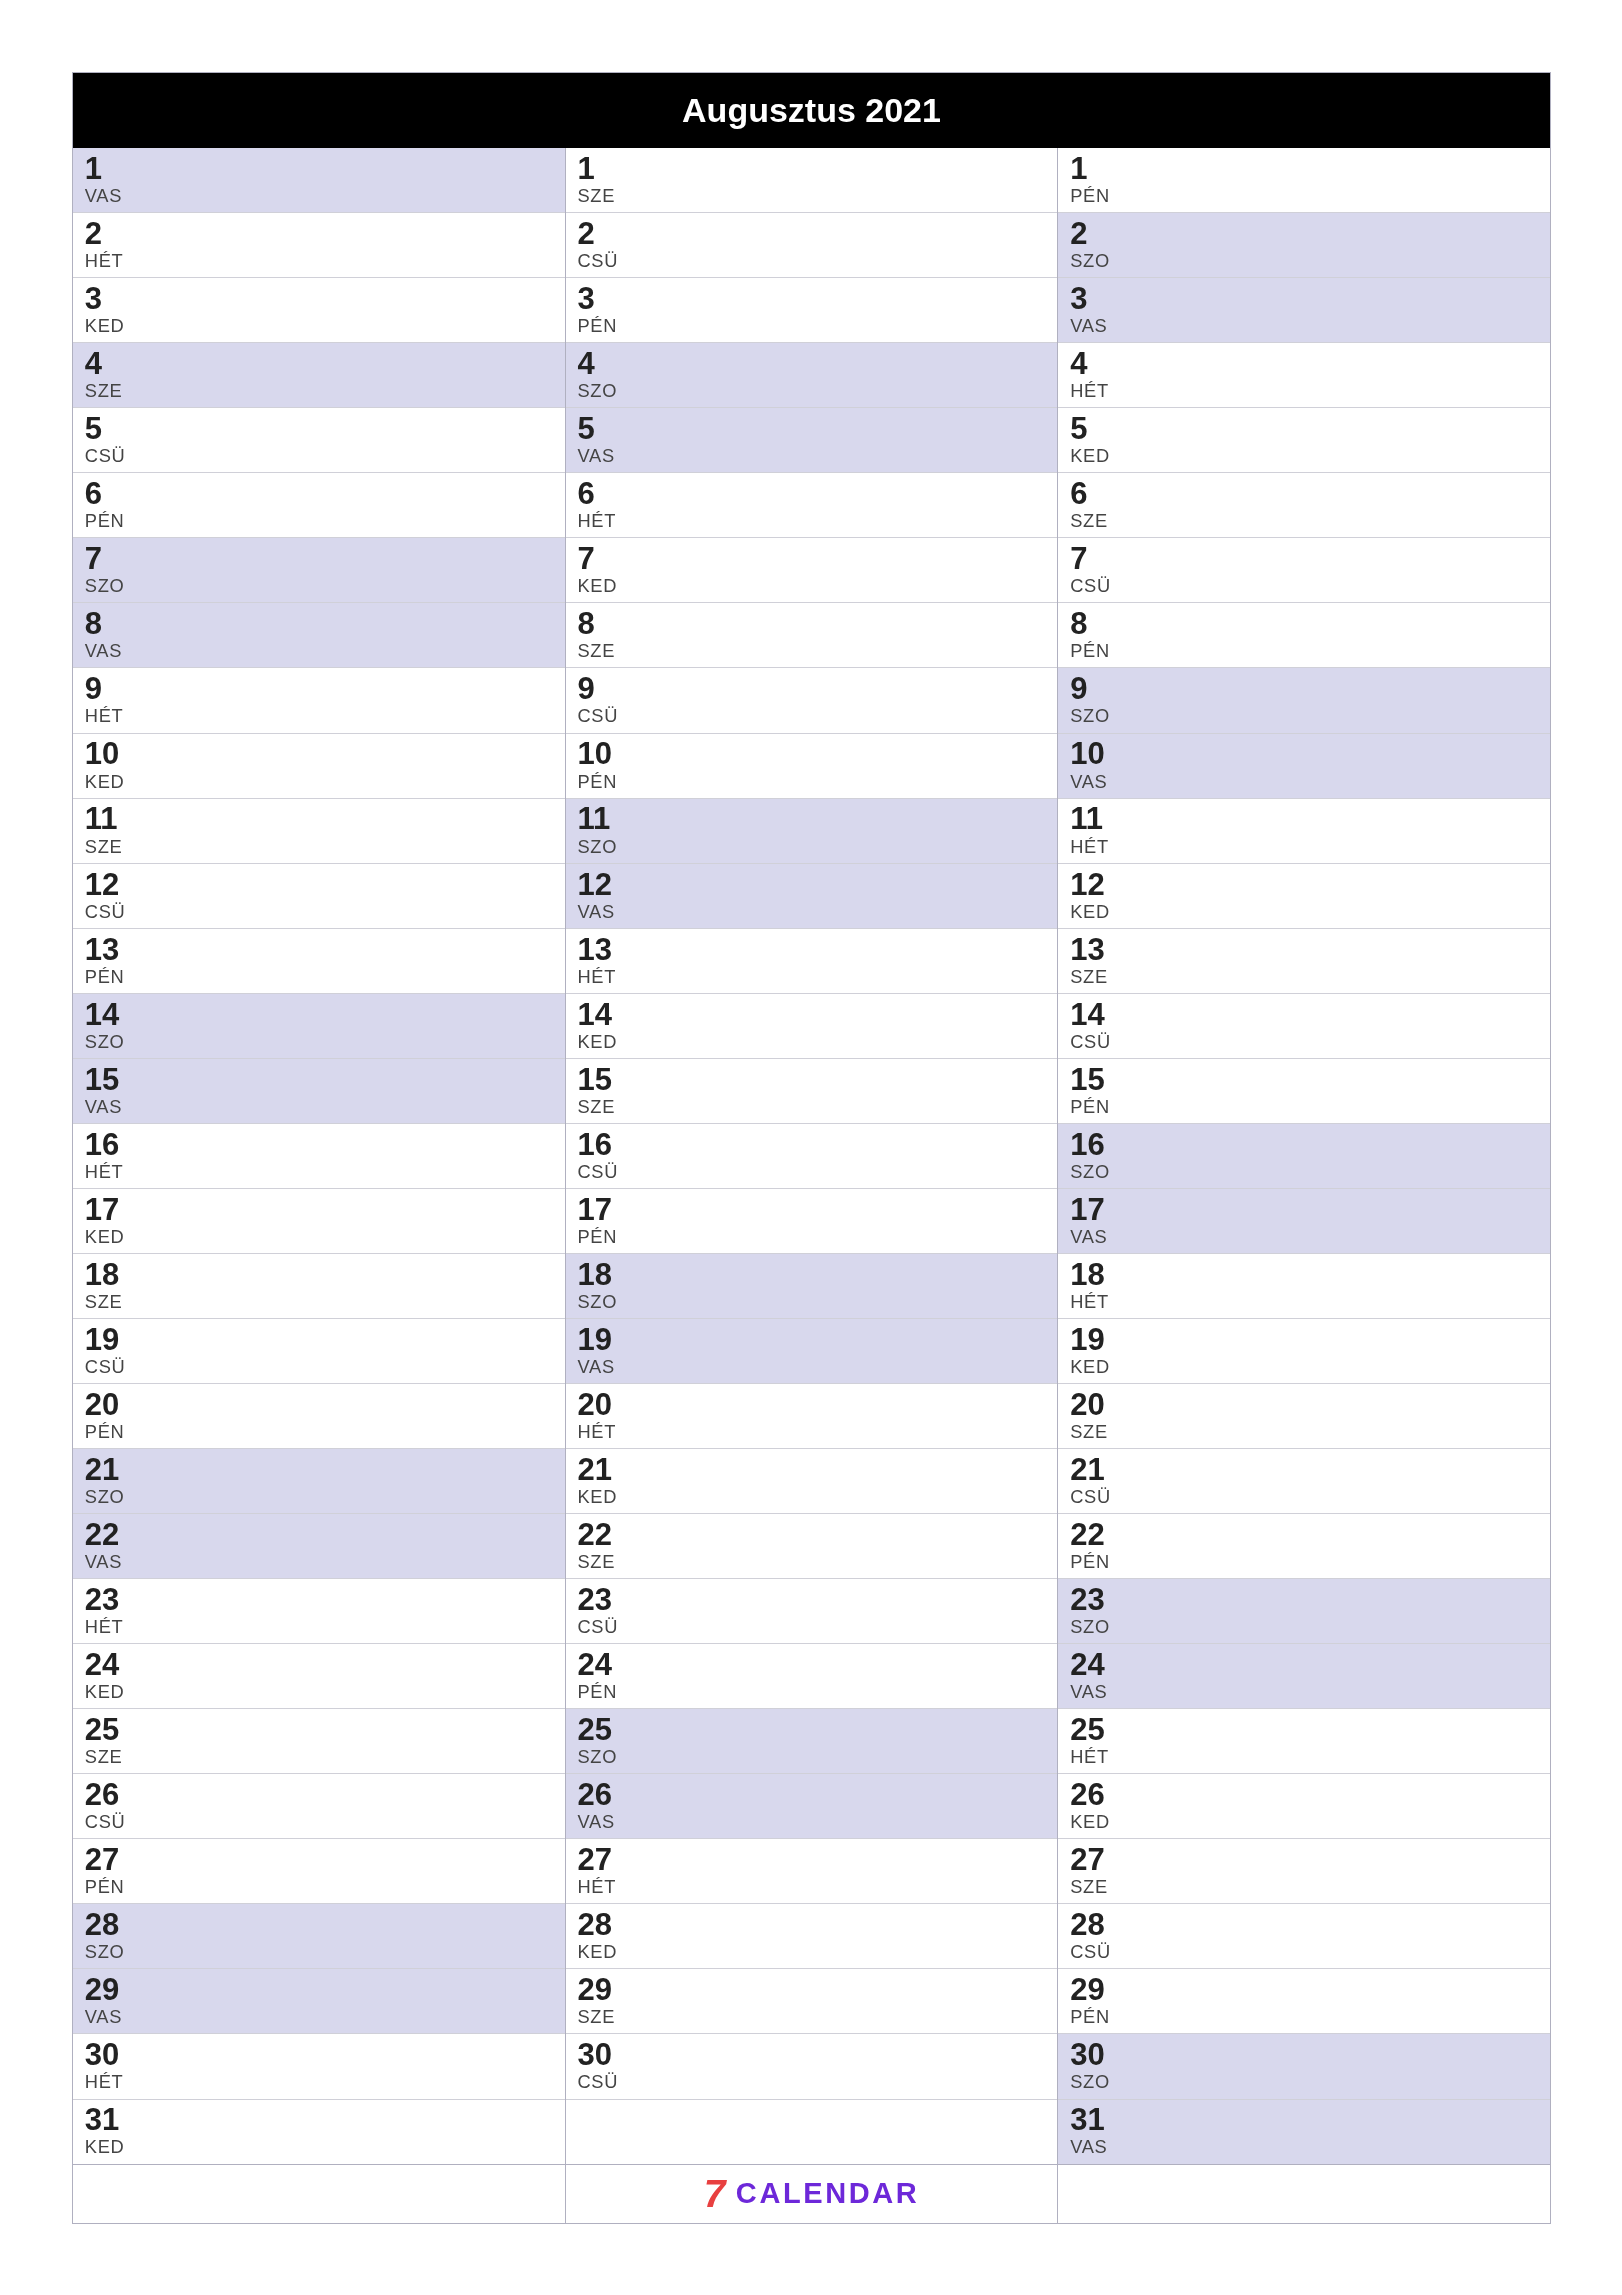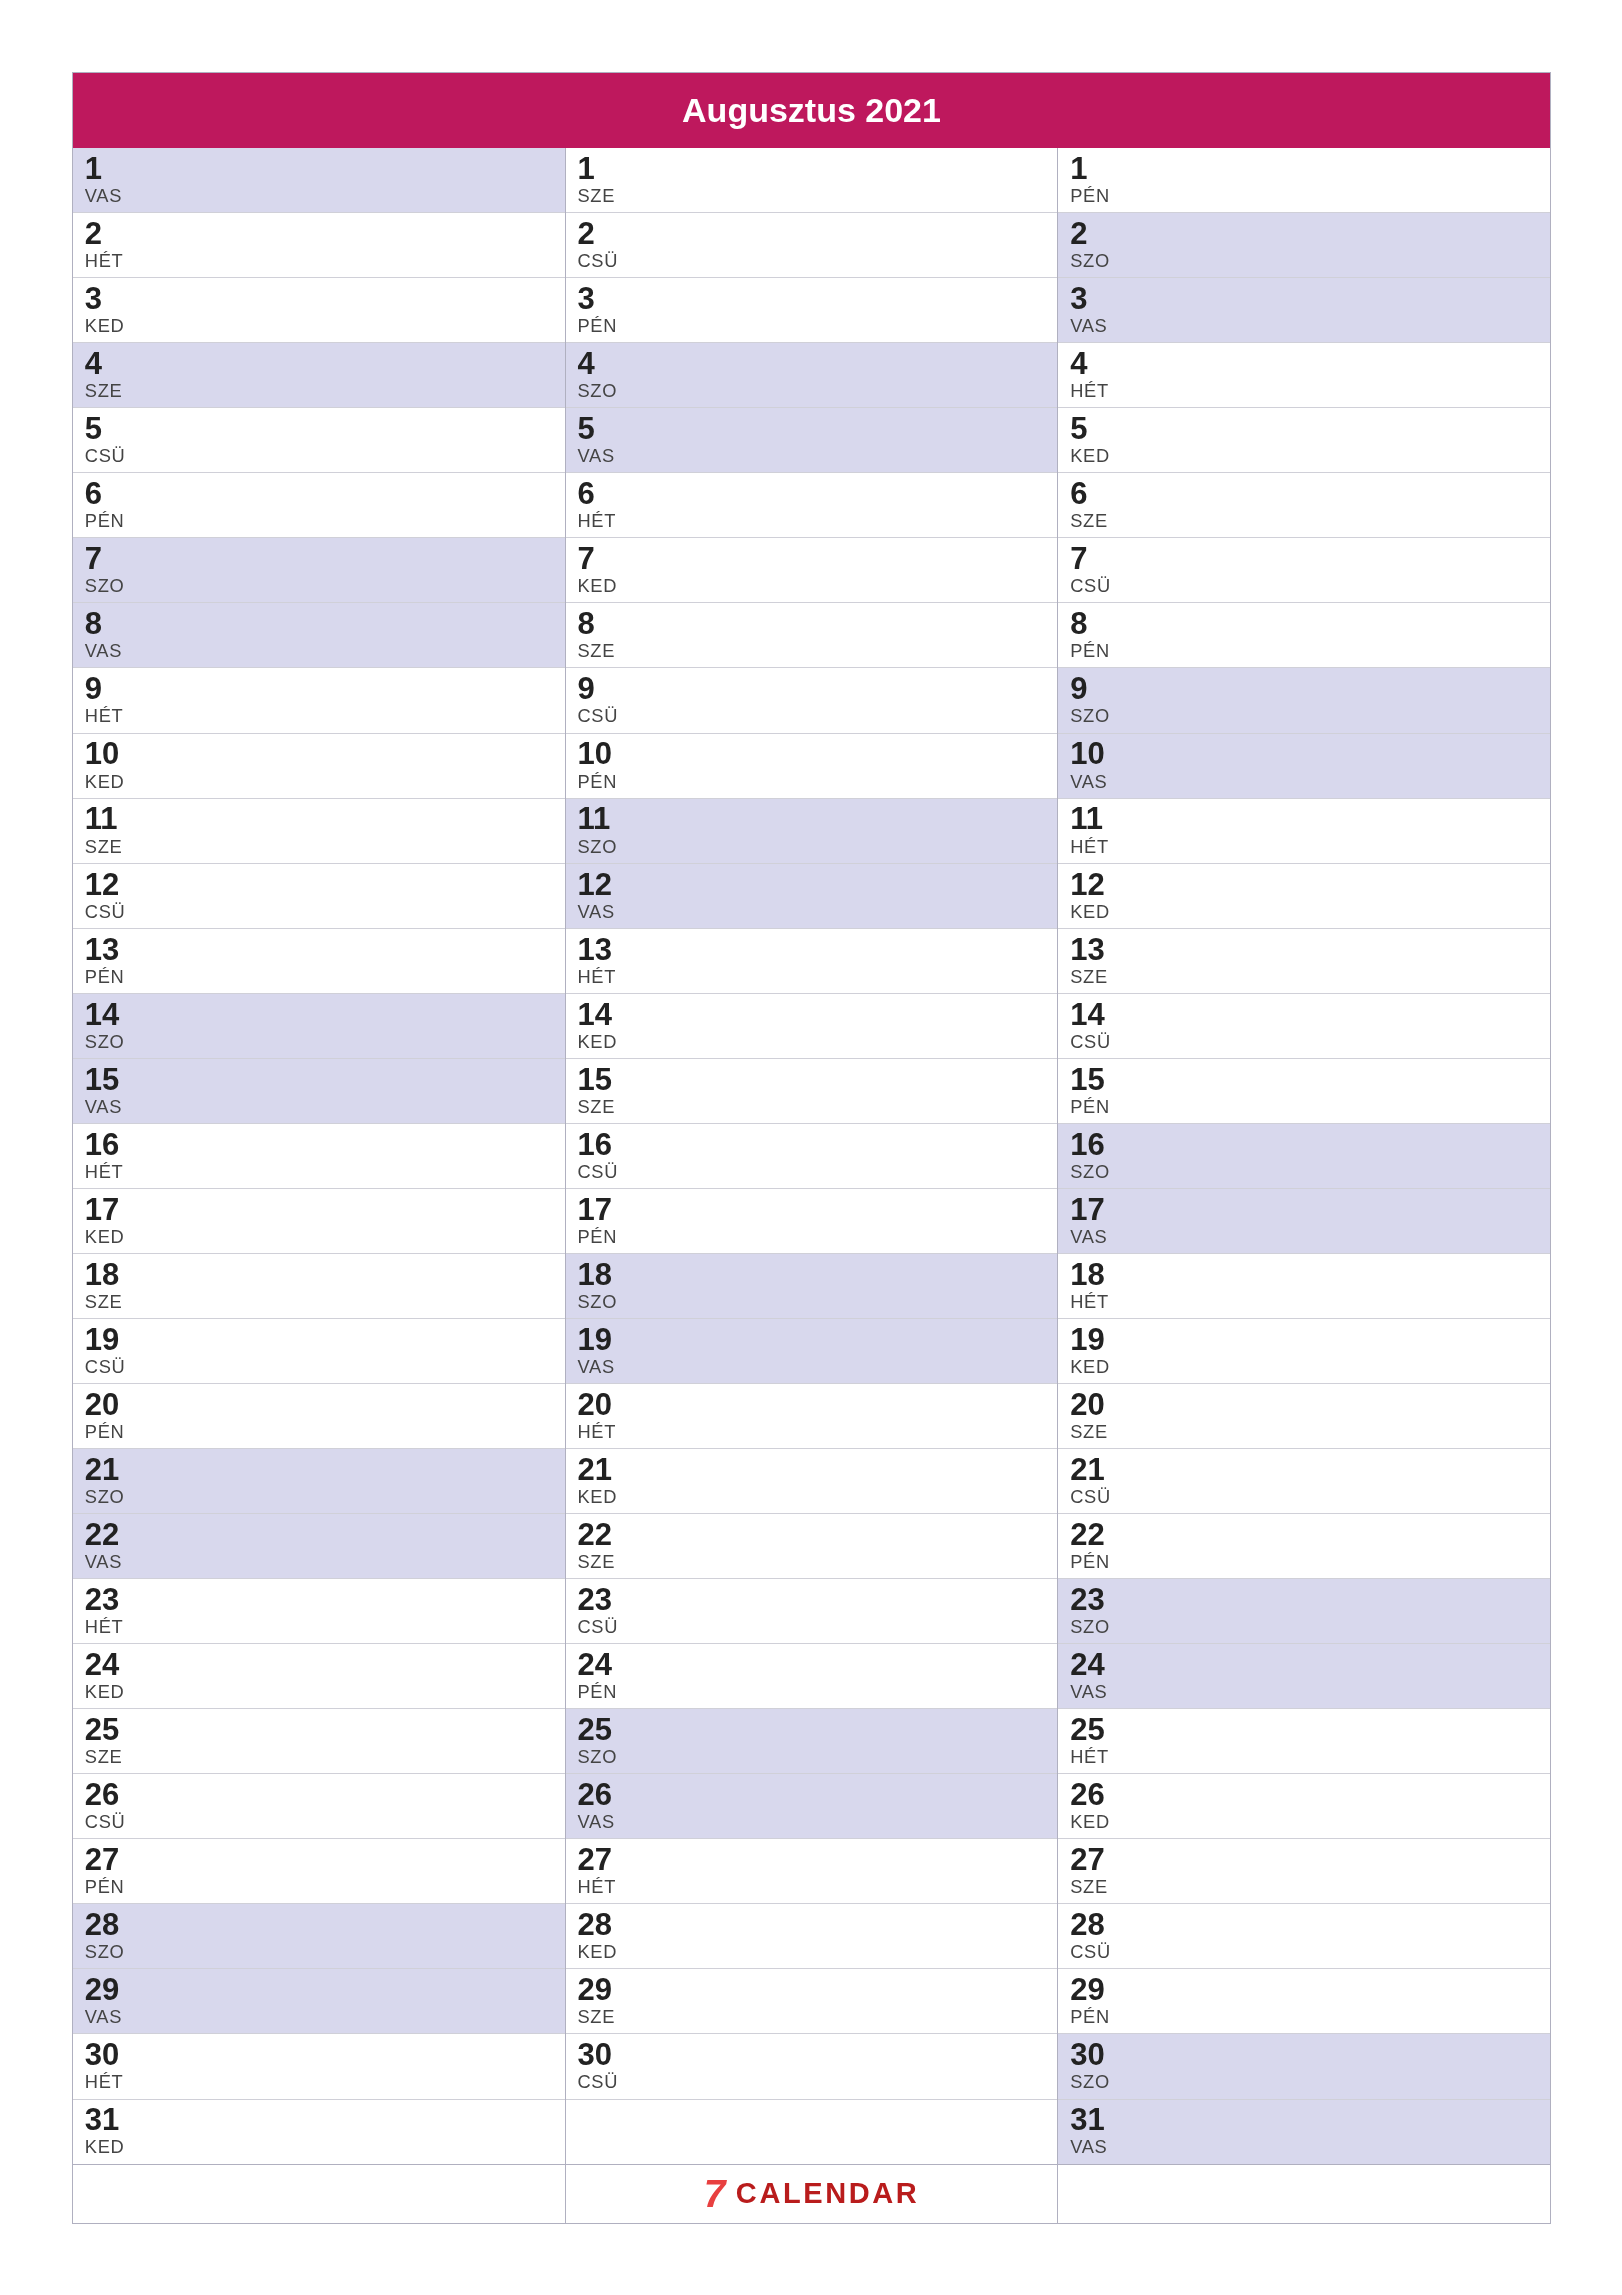--- a/index.html
+++ b/index.html
@@ -26,21 +26,21 @@
       display: flex;
       flex-direction: column;
       border: 1px solid #b0b0c0;
     }
     .header-row {
       display: flex;
       flex-direction: row;
     }
     .col-header {
       flex: 1;
-      background: #be185d;
+      background: #000000;
       color: #fff;
       text-align: center;
       font-size: 34px;
       font-weight: bold;
       padding: 18.3px 6.5px;
       border-right: 1px solid #b0b0c0;
     }
     .col-header:last-child {
       border-right: none;
     }
@@ -116,21 +116,21 @@
     .footer-logo-icon {
       font-size: 35px;
       color: #e84040;
       font-weight: bold;
       font-style: italic;
       line-height: 1;
     }
     .footer-logo-text {
       font-size: 29px;
       font-weight: bold;
-      color: #b91c1c;
+      color: #6d28d9;
       letter-spacing: 2.6px;
     }
   </style>
 </head>
 <body>
 
 <div class="page">
   <div class="calendar-grid">
     <div class="header-row">
       <div class="col-header">Augusztus 2021</div>

